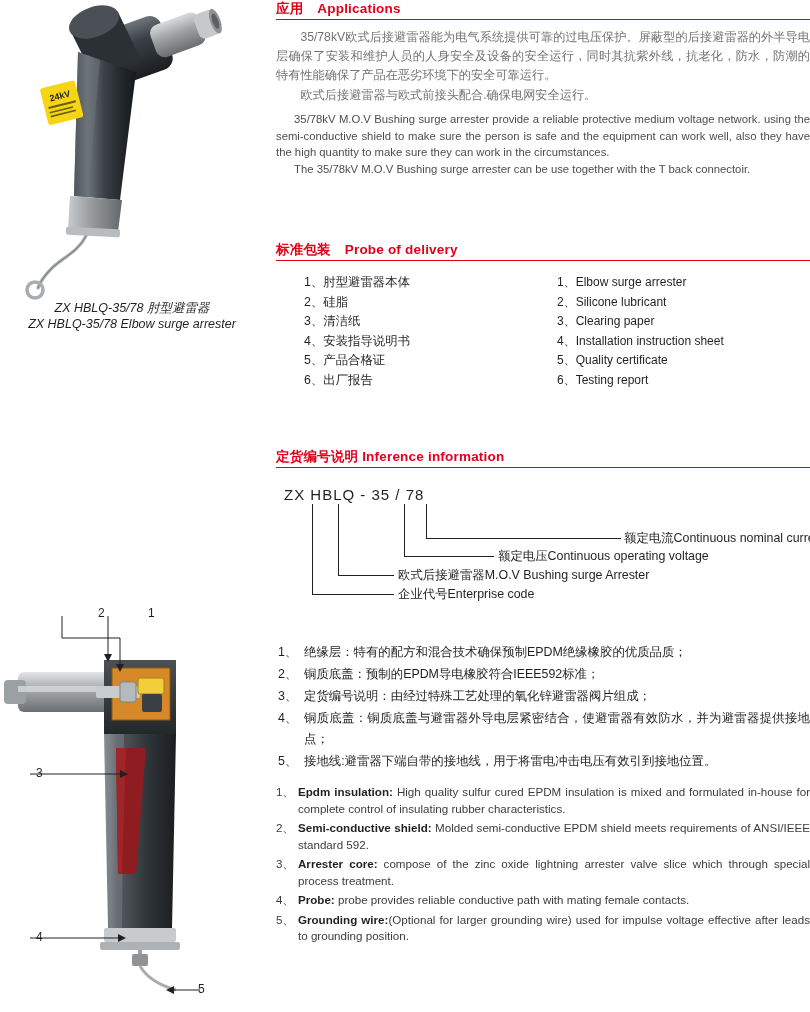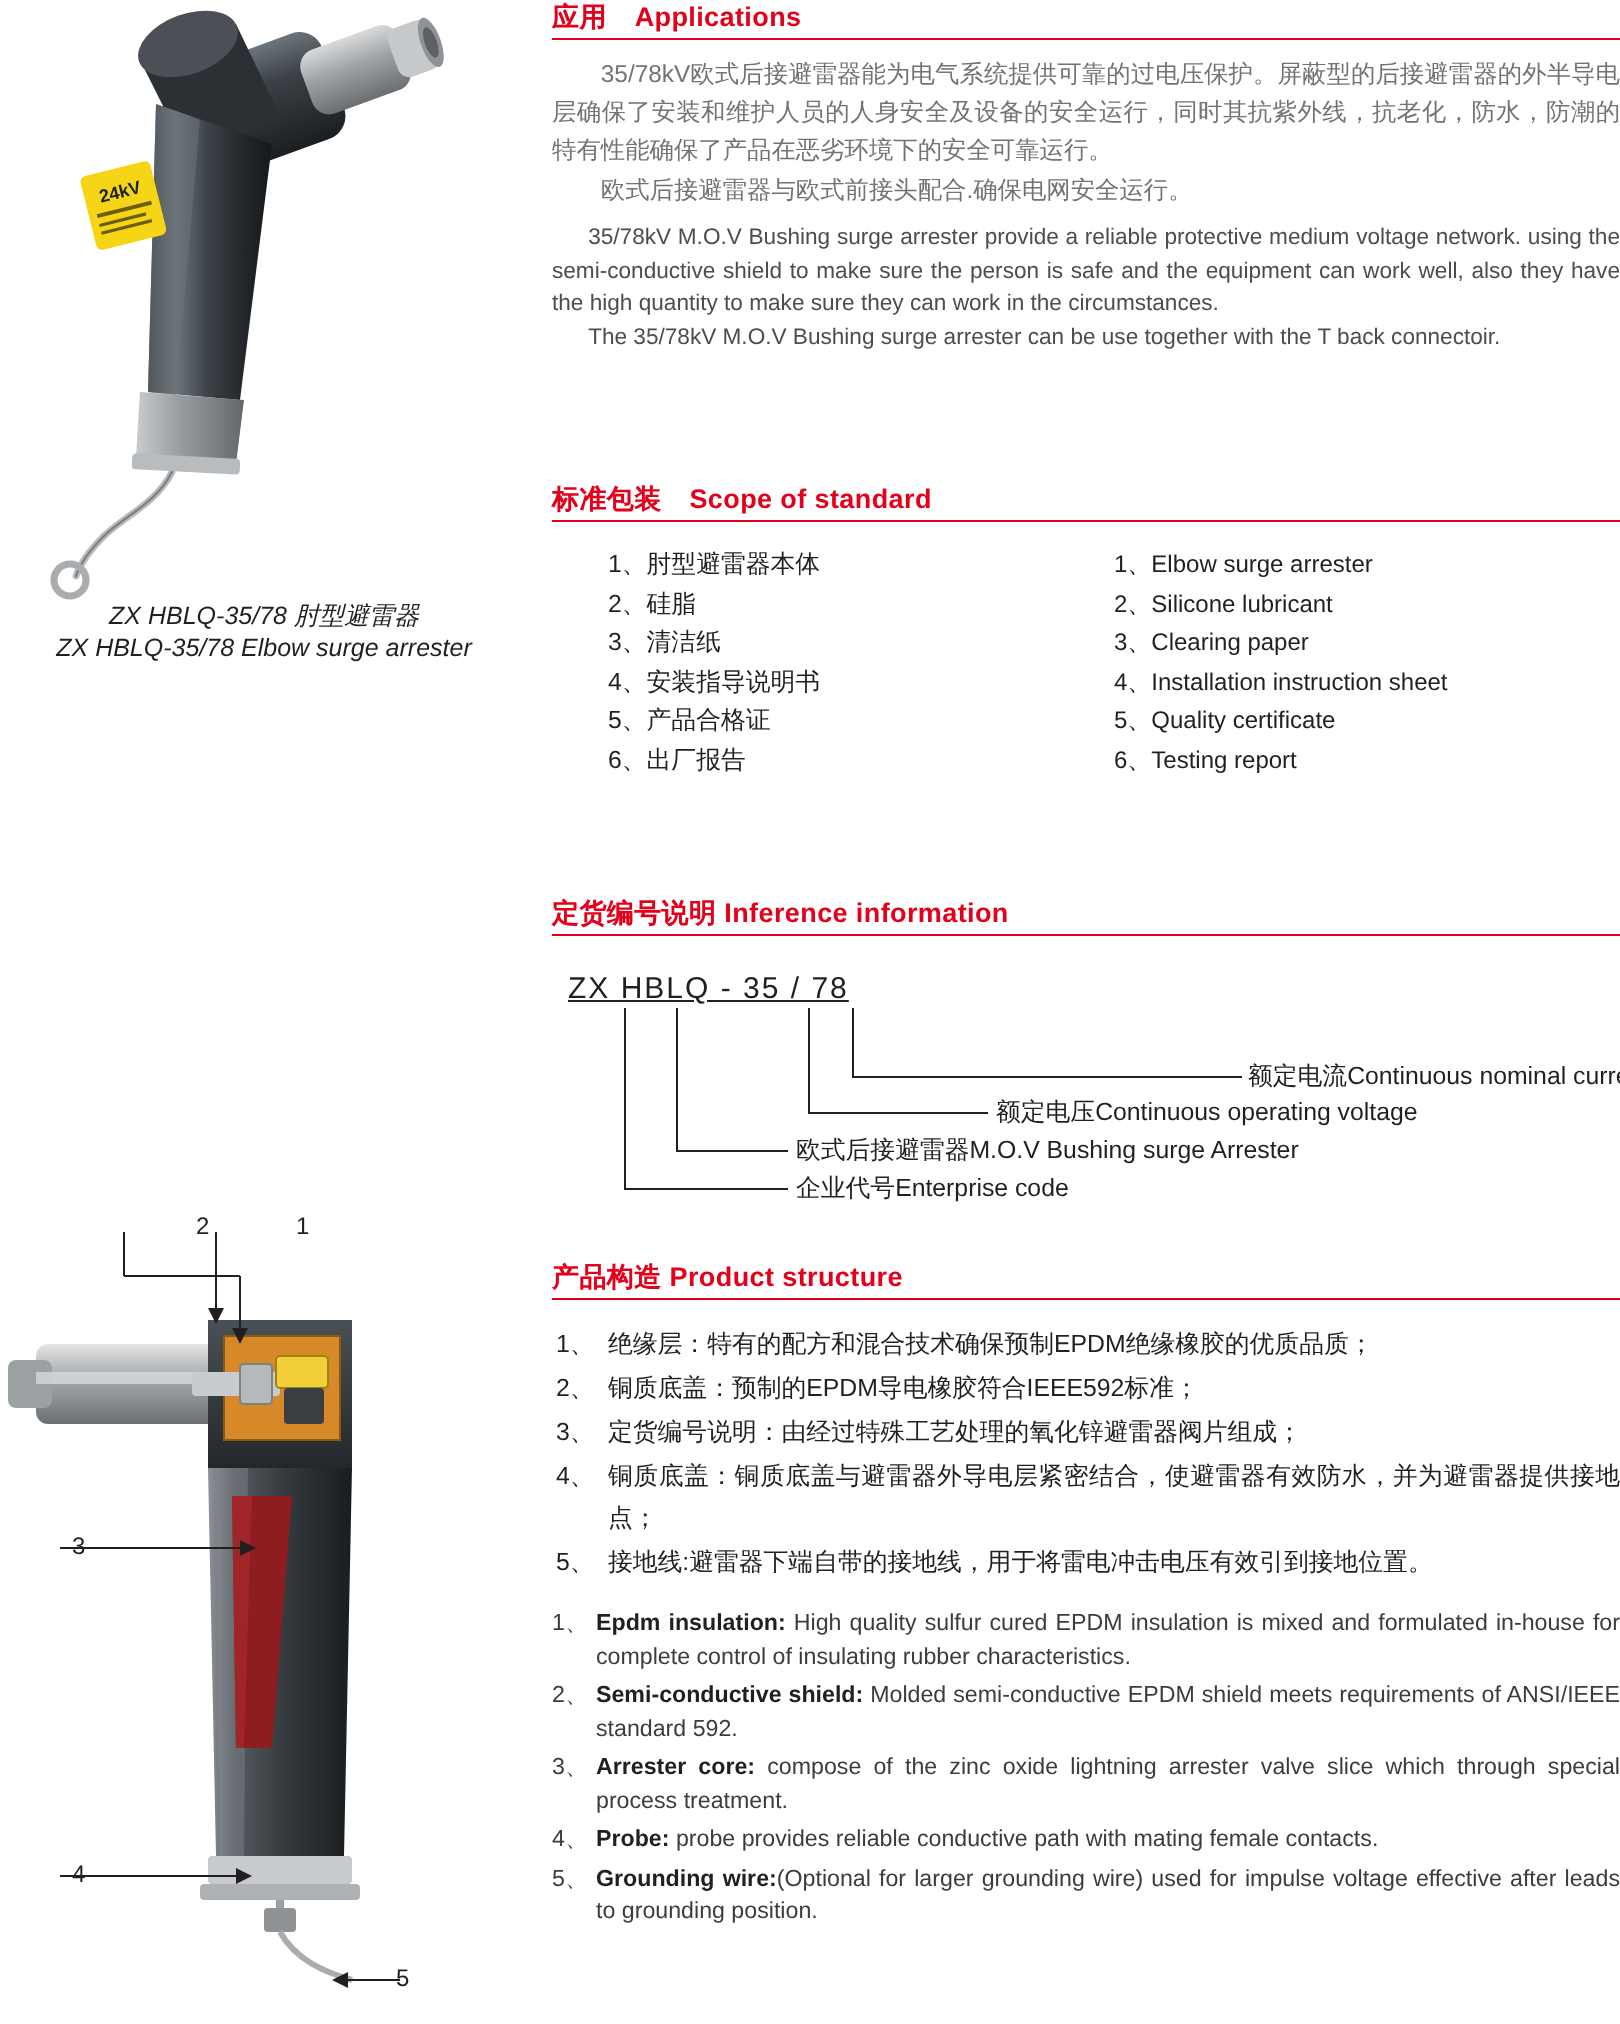--- a/index.html
+++ b/index.html
@@ -339,21 +339,21 @@
         <p class="para-en" style="margin-top:6px">35/78kV M.O.V Bushing surge arrester provide a reliable protective medium voltage network. using the semi-conductive shield to make sure the person is safe and the equipment can work well, also they have the high quantity to make sure they can work in the circumstances.</p>
         <p class="para-en">The 35/78kV M.O.V Bushing surge arrester can be use together with the T back connectoir.</p>
       </div>
     </div>
 
     <div class="sec sec-scope">
       <div class="section-bar">
         <span class="title">
           <span>标准包装</span>
           <span style="display:inline-block;width:6px"></span>
-          <span>Scope of standard</span>
+          <span>Probe of delivery</span>
         </span>
       </div>
       <div class="scope-wrap">
         <div class="scope-col cn">
           <ul>
             <li>1、肘型避雷器本体</li>
             <li>2、硅脂</li>
             <li>3、清洁纸</li>
             <li>4、安装指导说明书</li>
             <li>5、产品合格证</li>
@@ -375,21 +375,21 @@
 
     <div class="sec sec-inf">
       <div class="section-bar">
         <span class="title">
           <span>定货编号说明</span>
           <span>Inference information</span>
         </span>
       </div>
 
       <div class="inf-wrap">
-        <div class="code-line" style="left:8px; top:8px;text-decoration:underline;">ZX  HBLQ - 35 / 78</div>
+        <div class="code-line" style="left:8px; top:8px;">ZX  HBLQ - 35 / 78</div>
 
         <div class="leader" style="left:150px; top:26px; width:1px; height:34px;"></div>
         <div class="leader" style="left:150px; top:60px; width:195px; height:1px;"></div>
 
         <div class="leader" style="left:128px; top:26px; width:1px; height:52px;"></div>
         <div class="leader" style="left:128px; top:78px; width:90px; height:1px;"></div>
 
         <div class="leader" style="left:62px; top:26px; width:1px; height:71px;"></div>
         <div class="leader" style="left:62px; top:97px; width:56px; height:1px;"></div>
 
@@ -397,26 +397,20 @@
         <div class="leader" style="left:36px; top:116px; width:82px; height:1px;"></div>
 
         <span class="inf-item" style="left:348px; top:52px;">额定电流Continuous nominal current</span>
         <span class="inf-item" style="left:222px; top:70px;">额定电压Continuous operating voltage</span>
         <span class="inf-item" style="left:122px; top:89px;">欧式后接避雷器M.O.V Bushing surge Arrester</span>
         <span class="inf-item" style="left:122px; top:108px;">企业代号Enterprise code</span>
       </div>
     </div>
 
     <div class="sec sec-struct">
-      <div class="section-bar">
-        <span class="title">
-          <span>产品构造</span>
-          <span>Product structure</span>
-        </span>
-      </div>
 
       <ul class="ps-cn">
         <li>
           <span class="num">1、</span>
           <span>绝缘层：特有的配方和混合技术确保预制EPDM绝缘橡胶的优质品质；</span>
         </li>
         <li>
           <span class="num">2、</span>
           <span>铜质底盖：预制的EPDM导电橡胶符合IEEE592标准；</span>
         </li>

